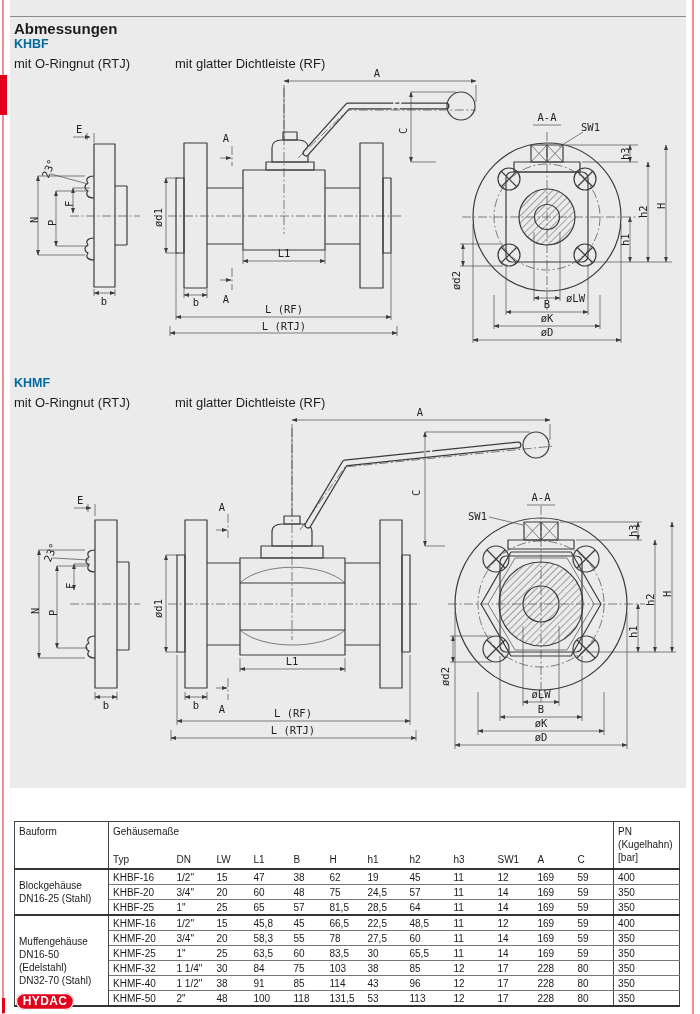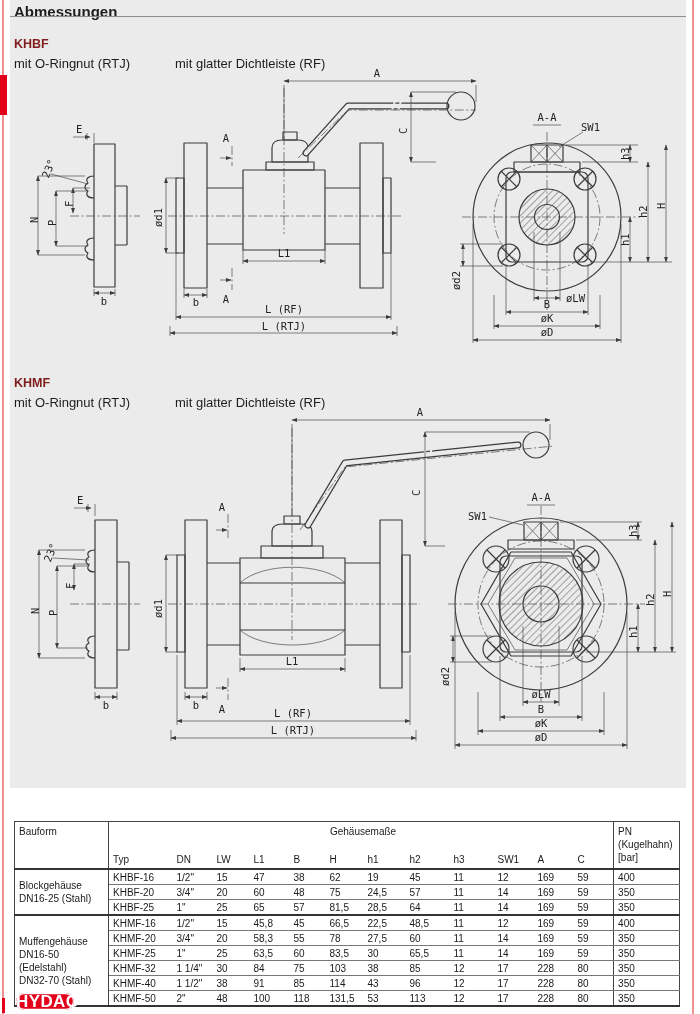--- a/index.html
+++ b/index.html
@@ -2,51 +2,51 @@
 <html><head>
 <meta charset="utf-8">
 <style>
   html,body{margin:0;padding:0;}
   .page{position:relative;width:700px;height:1014px;background:#ffffff;font-family:"Liberation Sans",sans-serif;overflow:hidden;}
   .gray-panel{position:absolute;left:10px;top:0;width:676px;height:788px;background:#ebebeb;}
   .edge-left{position:absolute;left:2px;top:0;width:2px;height:1014px;background:#ef9090;}
   .edge-right{position:absolute;left:692px;top:0;width:2px;height:1014px;background:#ef9090;}
   .red-block{position:absolute;left:0;top:75px;width:7px;height:40px;background:#e2001a;}
   .red-tick{position:absolute;left:2px;top:998px;width:3px;height:15px;background:#e2001a;}
-  .doc-title{position:absolute;left:14px;top:3px;font-size:15px;font-weight:bold;color:#1d1d1b;}
+  .doc-title{position:absolute;left:14px;top:20px;font-size:15px;font-weight:bold;color:#1d1d1b;}
   .title-rule{position:absolute;left:10px;top:16px;width:676px;height:1px;background:#8c8c8c;}
-  .sec-head{position:absolute;font-size:12.5px;font-weight:bold;color:#7f1d1d;}
+  .sec-head{position:absolute;font-size:12.5px;font-weight:bold;color:#0369a1;}
   .sec-lab{position:absolute;font-size:13px;color:#1d1d1b;}
   svg{position:absolute;overflow:visible;}
   .ln{fill:none;stroke:#3c3c3c;stroke-width:1.2;stroke-linejoin:round;}
   .tn{fill:none;stroke:#4a4a4a;stroke-width:0.7;}
   .cl{fill:none;stroke:#4a4a4a;stroke-width:0.7;stroke-dasharray:9 2.5 2 2.5;}
   .hnd-o{fill:none;stroke:#3c3c3c;stroke-width:7;stroke-linejoin:round;stroke-linecap:round;}
   .hnd-i{fill:none;stroke:#ebebeb;stroke-width:4.4;stroke-linejoin:round;stroke-linecap:round;}
   .brk{fill:none;stroke:#ebebeb;stroke-width:2;}
   .dtx{font-family:"DejaVu Sans Mono",monospace;font-size:10.5px;fill:#222;}
   .mid{text-anchor:middle;}
   .end{text-anchor:end;}
   
   .dim-table{position:absolute;left:14px;top:801px;border-collapse:collapse;table-layout:fixed;width:665px;font-size:10px;color:#1a1a1a;margin-top:20px;}
   .dim-table th,.dim-table td{font-weight:normal;text-align:left;padding:0 0 0 4px;line-height:13px;vertical-align:middle;}
   .dim-table{border:1px solid #444;border-bottom:2px solid #333;}
   th.bauform{border-right:1px solid #444;border-bottom:2px solid #333;vertical-align:top;padding-top:3px;}
-  th.gh{text-align:center;height:26px;vertical-align:top;padding-top:3px;}
+  th.gh{height:26px;vertical-align:top;padding-top:3px;}
   th.pn{border-left:1px solid #444;border-bottom:2px solid #333;vertical-align:top;padding-top:3px;}
   tr.subhead th{height:15px;border-bottom:2px solid #333;vertical-align:bottom;padding-bottom:2px;}
   td{height:14px;border-bottom:1px solid #777;}
   td.bfcell{border-right:1px solid #444;vertical-align:middle;}
   td.bfcell.g1{border-bottom:2px solid #333;}
   td.pncell{border-left:1px solid #444;}
   tr.grp-start td{border-top:2px solid #333;}
   .bfl{display:block;line-height:13px;}
   .pnline{display:block;line-height:13px;}
   
-  .logo{position:absolute;left:16px;top:993px;width:58px;height:17px;background:#e2001a;border-radius:9px;box-shadow:inset 0 0 0 1.2px #ffffff;color:#ffffff;font-size:17px;font-weight:bold;text-align:center;line-height:17px;letter-spacing:0.4px;}
+  .logo{position:absolute;left:16px;top:993px;width:58px;height:17px;background:#e2001a;border-radius:9px;box-shadow:inset 0 0 0 1.2px #ffffff;color:#ffffff;font-size:12px;font-weight:bold;text-align:center;line-height:17px;letter-spacing:0.4px;}
 </style>
 </head>
 <body>
 
 <div class="page">
   <div class="gray-panel"></div>
   <div class="edge-left"></div>
   <div class="edge-right"></div>
   <div class="red-block"></div>
   <div class="red-tick"></div>

